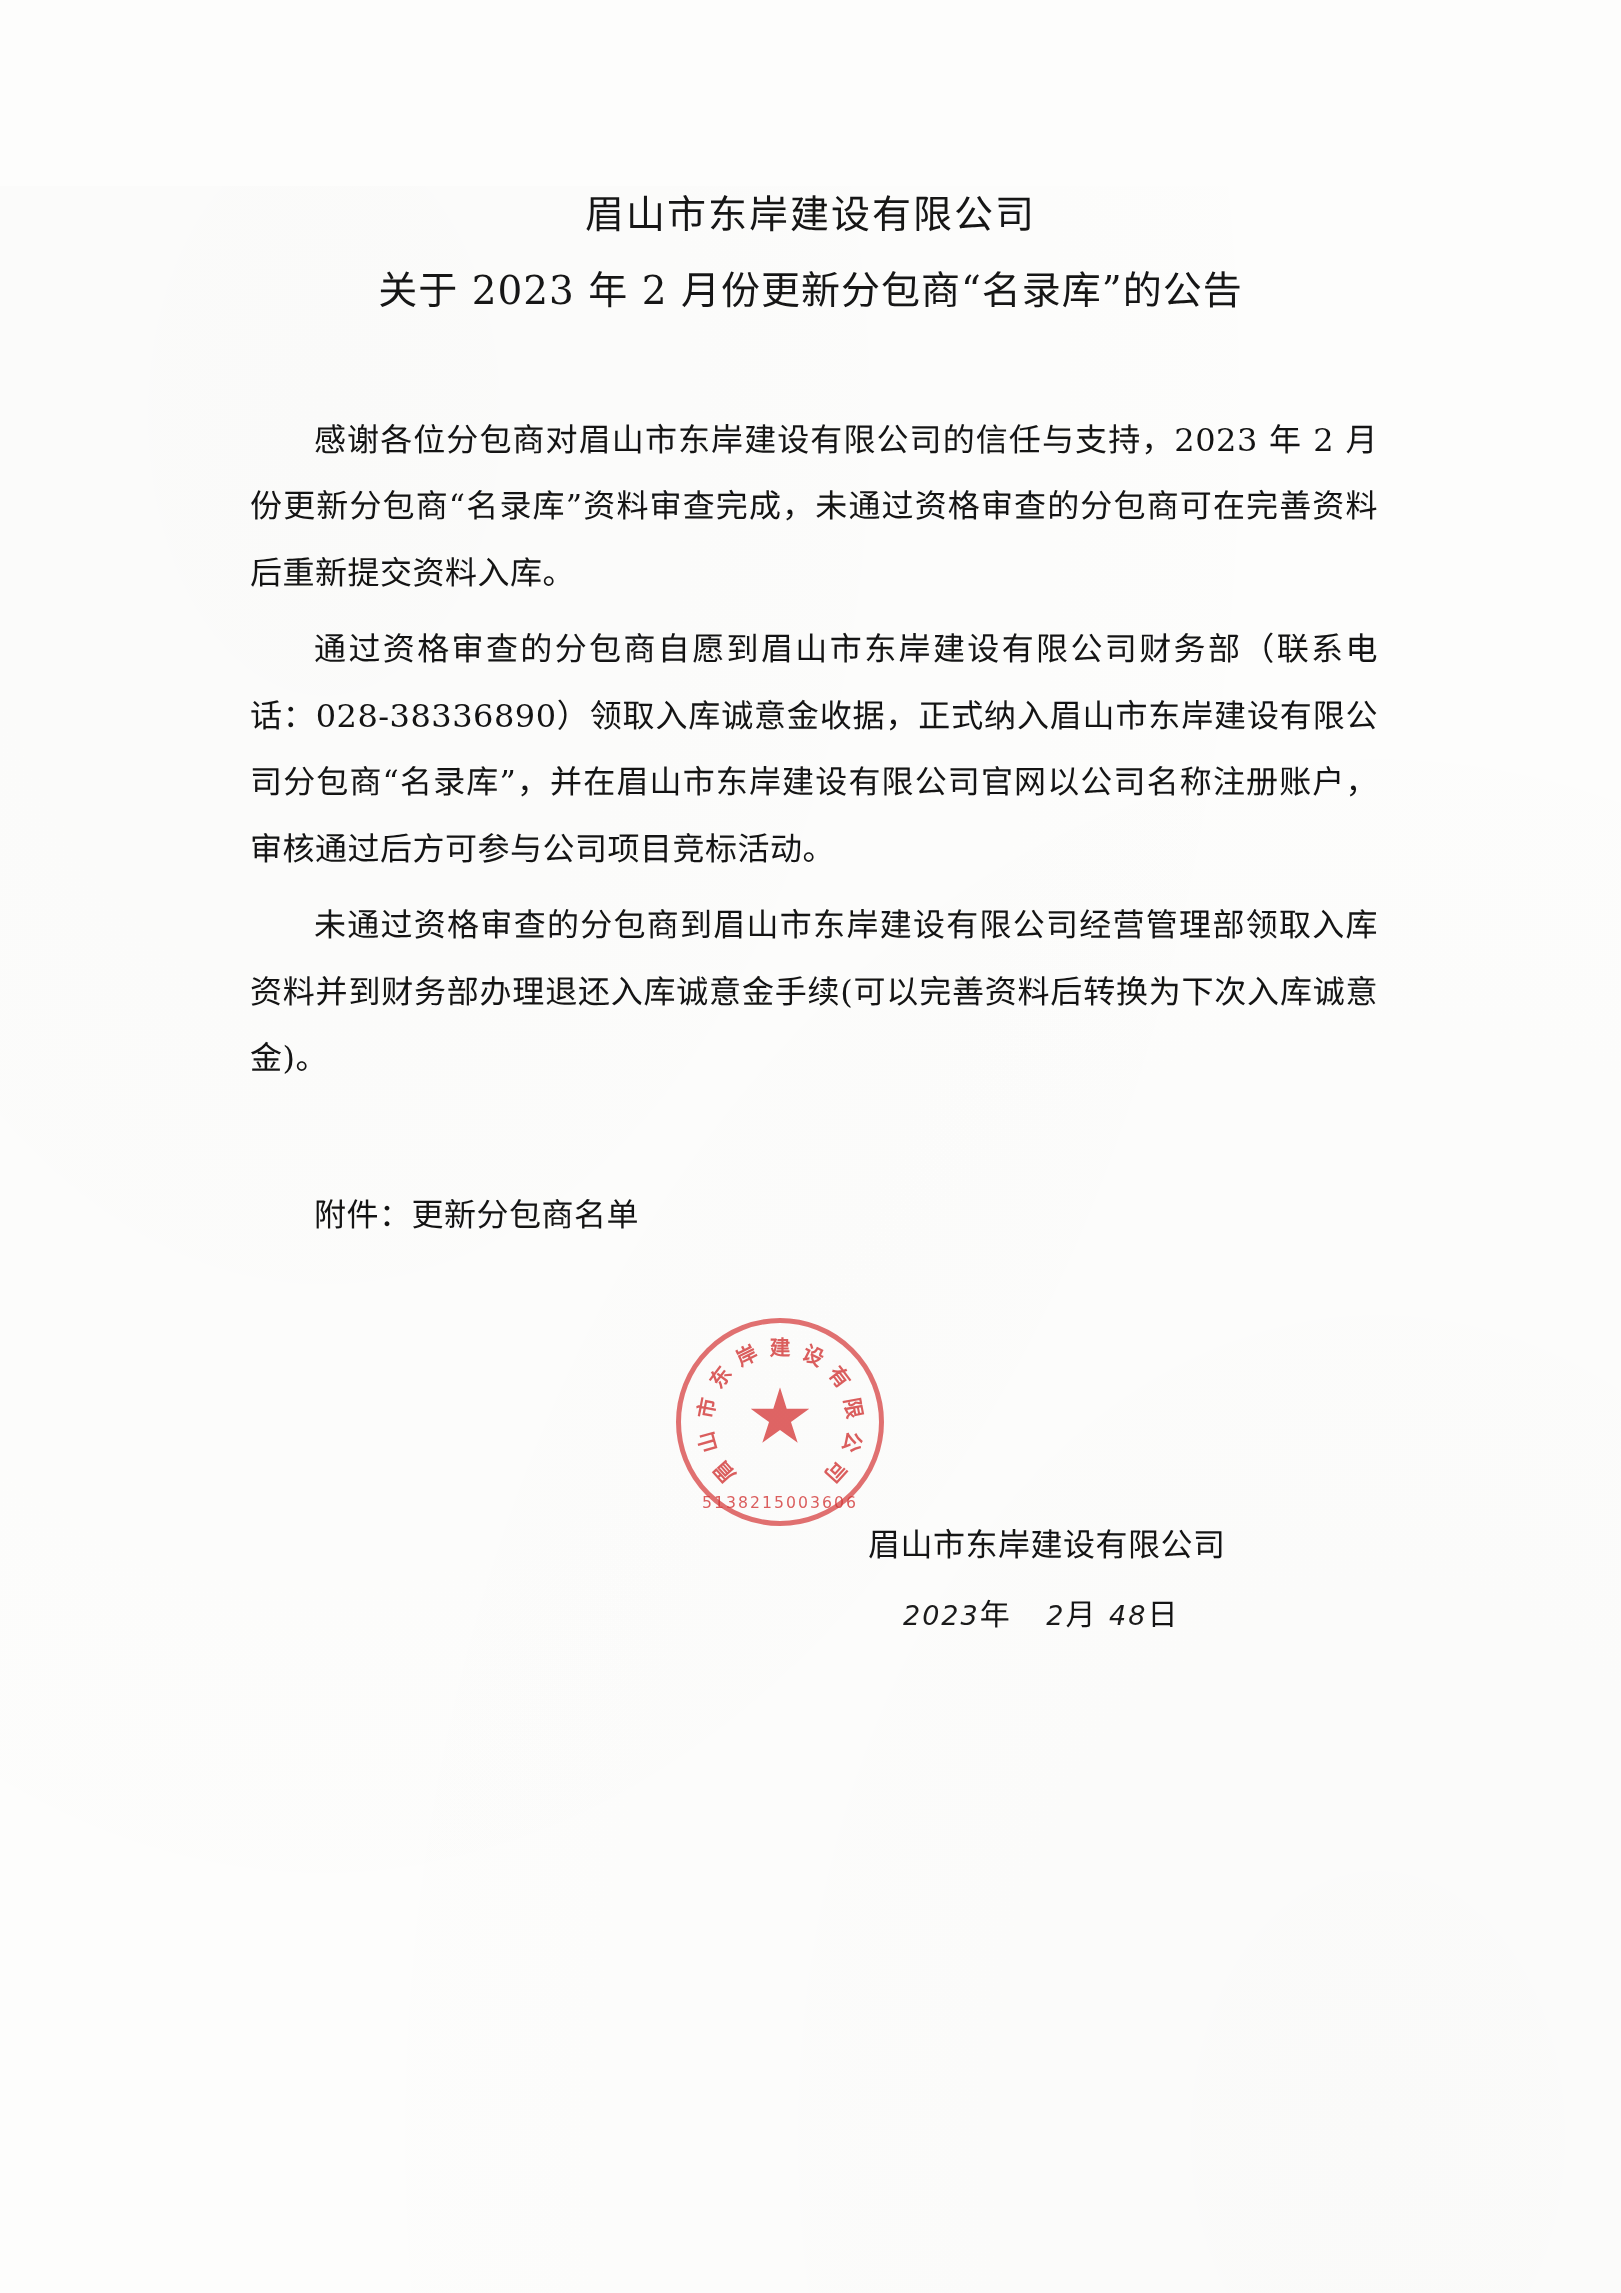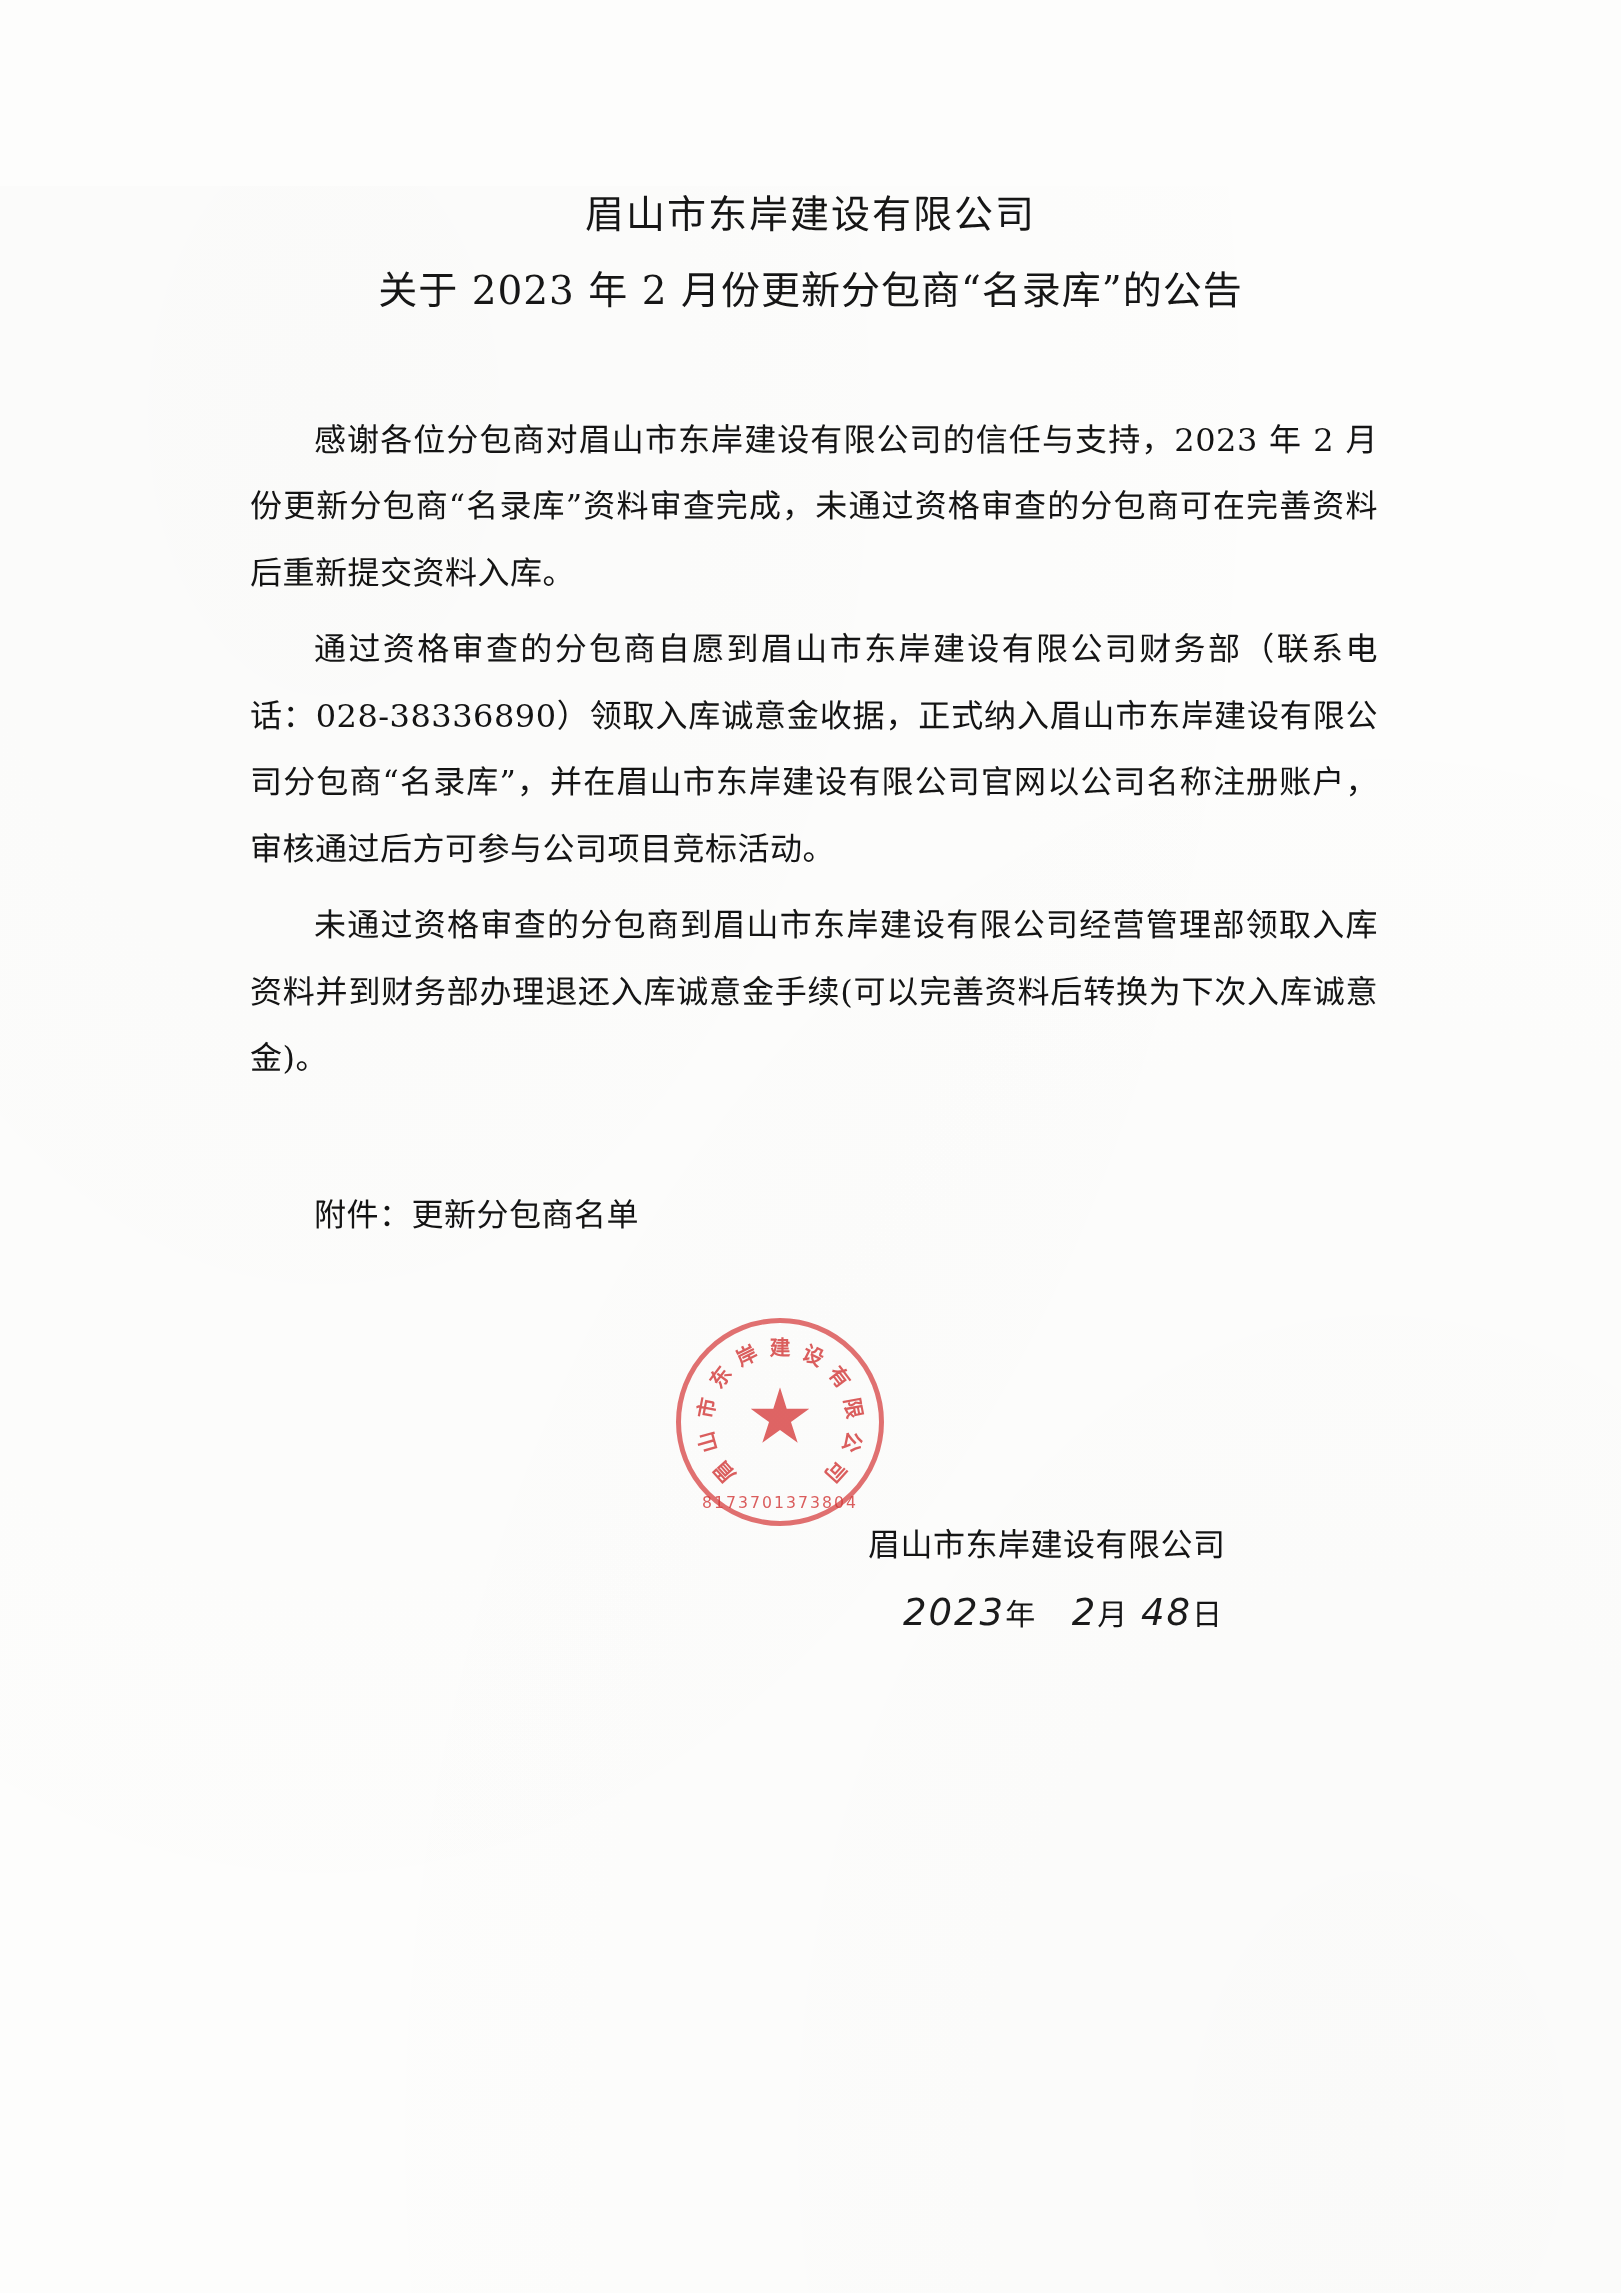--- a/index.html
+++ b/index.html
@@ -96,21 +96,21 @@
     top: 71px;
     left: 35px;
     font-size: 30px;
     letter-spacing: 2px;
     white-space: nowrap;
     color: #141414;
   }
   .handwritten {
     font-family: "DejaVu Sans", "Liberation Sans", sans-serif;
     font-style: italic;
-    font-size: 37px;
+    font-size: 27px;
     color: #1b1b1b;
   }
 
   
   .seal {
     position: absolute;
     left: 676px;
     top: 1132px;
     width: 208px;
     height: 208px;
@@ -191,21 +191,21 @@
           <span style="transform: translate(-75px, -14.3px) rotate(-79.2deg) translate(-50%, -50%);">市</span>
           <span style="transform: translate(-61px, -46px) rotate(-52.8deg) translate(-50%, -50%);">东</span>
           <span style="transform: translate(-34px, -68px) rotate(-26.4deg) translate(-50%, -50%);">岸</span>
           <span style="transform: translate(0px, -76px) rotate(0deg) translate(-50%, -50%);">建</span>
           <span style="transform: translate(34px, -68px) rotate(26.4deg) translate(-50%, -50%);">设</span>
           <span style="transform: translate(61px, -46px) rotate(52.8deg) translate(-50%, -50%);">有</span>
           <span style="transform: translate(75px, -14.3px) rotate(79.2deg) translate(-50%, -50%);">限</span>
           <span style="transform: translate(74px, 20.6px) rotate(105.6deg) translate(-50%, -50%);">公</span>
           <span style="transform: translate(57px, 51px) rotate(132deg) translate(-50%, -50%);">司</span>
         </div>
-      <div class="seal-code">8173701373804</div>
+      <div class="seal-code">5138215003606</div>
     </div>
   </div>
 
   <div class="signature-block" style="bottom: 961px;">
     <div class="sign-company">眉山市东岸建设有限公司</div>
     <div class="sign-date">
       <span class="handwritten">2023</span><span>年</span>
       &nbsp;&nbsp;<span class="handwritten">2</span><span>月</span>
       <span class="handwritten">48</span><span>日</span>
     </div>

